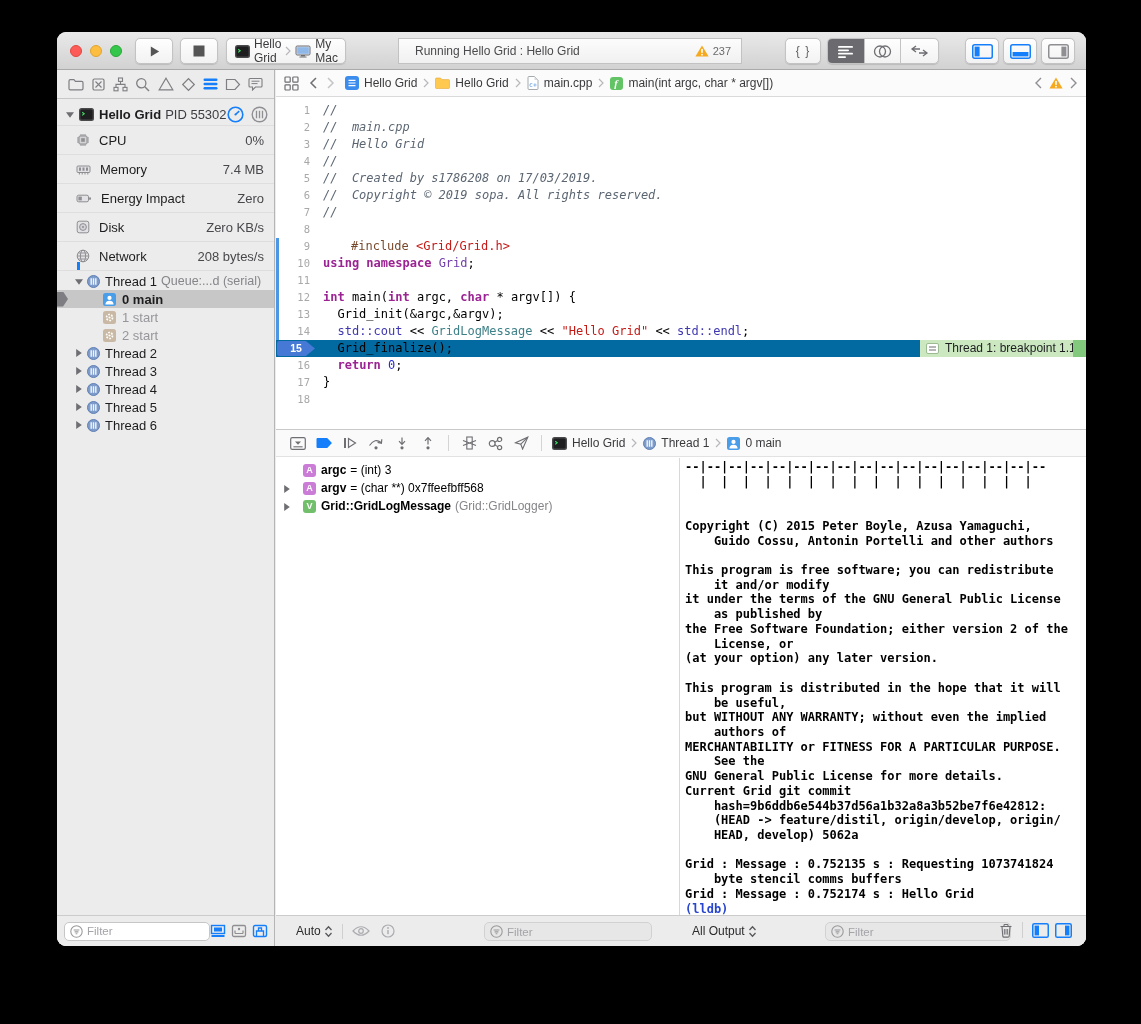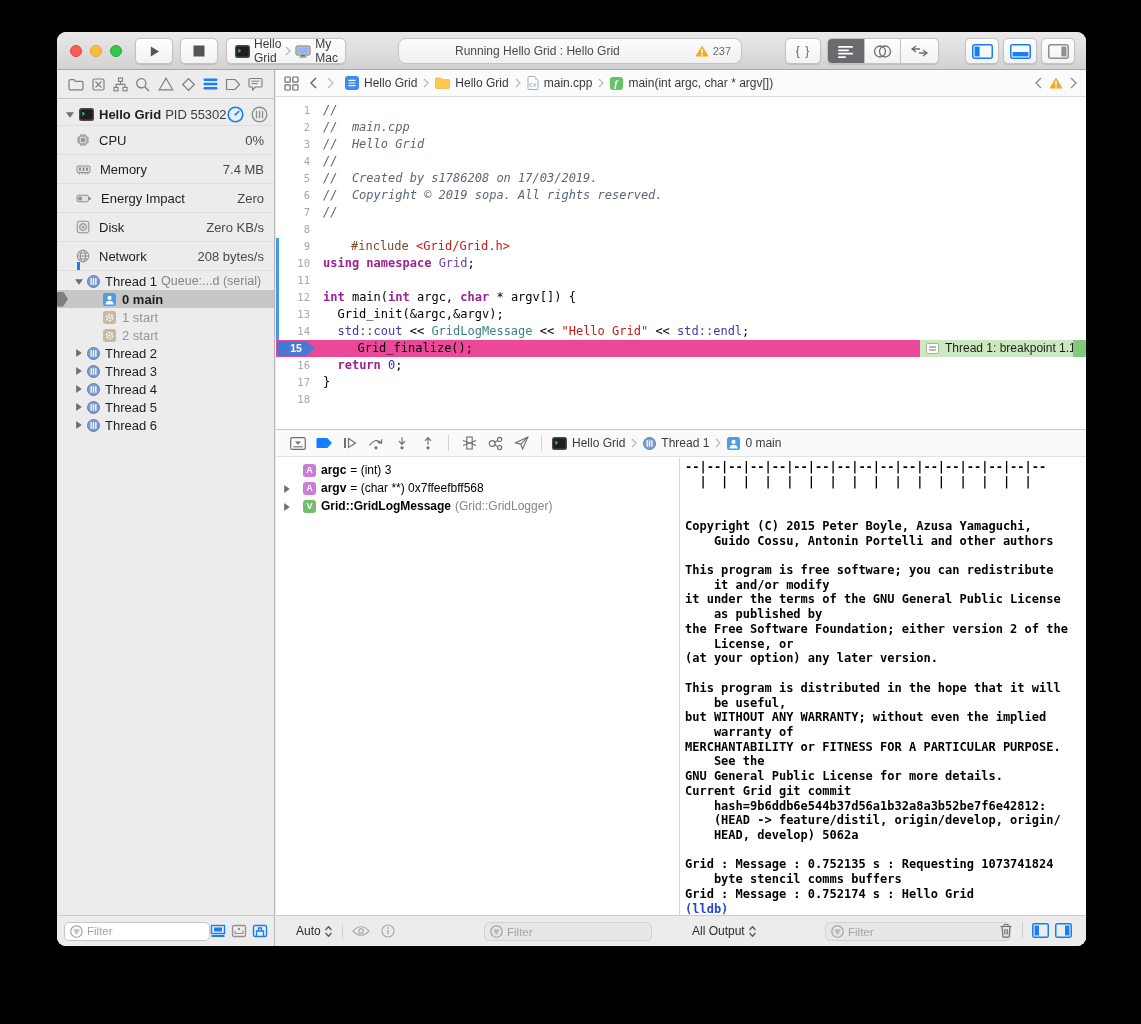--- a/index.html
+++ b/index.html
@@ -16,21 +16,21 @@
   .tl.red    { background:#FC5B57; border:.5px solid #E2463F; }
   .tl.yellow { background:#FDBE3F; border:.5px solid #E0A52F; }
   .tl.green  { background:#34C74B; border:.5px solid #2BA838; }
   .tbtn { position:absolute; top:6px; height:26px; border:1px solid #C3C3C3; border-radius:5px;
           background:linear-gradient(#FEFEFE,#F2F2F2); display:flex; align-items:center; justify-content:center;
           box-shadow:0 .5px 1px rgba(0,0,0,.12); }
   .tbtn.run  { left:78px;  width:38px; }
   .tbtn.stop { left:123px; width:38px; }
   .scheme { left:169px; width:120px; gap:4px; padding:0 8px; font-size:12px; color:#3B3B3E; justify-content:flex-start; }
   .activity { position:absolute; left:341px; top:6px; width:344px; height:26px; border:1px solid #C2C2C2;
-              border-radius:8px; background:linear-gradient(#FCFCFC,#F0F0F0); display:flex; align-items:center;padding-left:40px; }
+              border-radius:0; background:linear-gradient(#FCFCFC,#F0F0F0); display:flex; align-items:center; }
   .activity-text { font-size:12px; color:#4B4B4E; margin-left:16px; }
   .activity-warn { margin-left:auto; margin-right:10px; display:flex; align-items:center; gap:4px;
                    font-size:11px; color:#6B6B6E; }
   .tbtn.braces { left:728px; width:36px; font-size:12px; color:#636366; letter-spacing:1px; }
   .segmented { position:absolute; left:770px; top:6px; height:26px; display:flex; border:1px solid #C3C3C3;
                border-radius:5px; overflow:hidden; background:linear-gradient(#FEFEFE,#F2F2F2);
                box-shadow:0 .5px 1px rgba(0,0,0,.12); }
   .seg { width:36.6px; display:flex; align-items:center; justify-content:center; border-right:1px solid #C3C3C3; }
   .seg:last-child { border-right:none; }
   .seg.sel { background:#6A6A6F; }
@@ -82,21 +82,21 @@
   .crumbs { display:flex; align-items:center; gap:6px; }
   .crumb { display:flex; align-items:center; gap:5px; font-size:12px; color:#3A3A3D; white-space:nowrap; }
   .jb-right { margin-left:auto; display:flex; align-items:center; gap:7px; }
 
   
   .editor { position:absolute; left:0; top:28px; right:0; height:331px; background:#FFF; overflow:hidden;
             font-family:"DejaVu Sans Mono",monospace; font-size:12px; }
   .changebar { position:absolute; left:0; top:140px; width:3px; height:119px; background:#4B97E4; }
   .code-lines { padding-top:4px; }
   .code-line { position:relative; height:17px; line-height:17px; white-space:pre; }
-  .code-line.hl { background:#ec4899;padding-left:20px; }
+  .code-line.hl { background:#0369a1; }
   .gutter-num { position:absolute; left:0; top:0; width:34px; text-align:right; color:#A8A8A8; font-size:10.5px; }
   .bp-badge { position:absolute; left:1px; top:1px; width:38px; height:15px; background:#4678D6; color:#FFF;
               font-family:"Liberation Sans",sans-serif; font-size:10.5px; font-weight:bold; text-align:center;
               line-height:15px; clip-path:polygon(0 0,76% 0,100% 50%,76% 100%,0 100%); border-radius:2px; }
   .code-text { display:inline-block; padding-left:47px; }
   .tok-c { color:#5B6672; font-style:italic; }
   .tok-p { color:#78492A;margin-left:28px; }
   .tok-s { color:#C41A16; }
   .tok-k { color:#9B2393; font-weight:bold; }
   .tok-t { color:#703DAA; }
@@ -882,21 +882,21 @@
           <div class="console-line">    it and/or modify</div>
           <div class="console-line">it under the terms of the GNU General Public License</div>
           <div class="console-line">    as published by</div>
           <div class="console-line">the Free Software Foundation; either version 2 of the</div>
           <div class="console-line">    License, or</div>
           <div class="console-line">(at your option) any later version.</div>
           <div class="console-line">&nbsp;</div>
           <div class="console-line">This program is distributed in the hope that it will</div>
           <div class="console-line">    be useful,</div>
           <div class="console-line">but WITHOUT ANY WARRANTY; without even the implied</div>
-          <div class="console-line">    warranty of</div>
+          <div class="console-line">    authors of</div>
           <div class="console-line">MERCHANTABILITY or FITNESS FOR A PARTICULAR PURPOSE.</div>
           <div class="console-line">    See the</div>
           <div class="console-line">GNU General Public License for more details.</div>
           <div class="console-line">Current Grid git commit</div>
           <div class="console-line">    hash=9b6ddb6e544b37d56a1b32a8a3b52be7f6e42812:</div>
           <div class="console-line">    (HEAD -&gt; feature/distil, origin/develop, origin/</div>
           <div class="console-line">    HEAD, develop) 5062a</div>
           <div class="console-line">&nbsp;</div>
           <div class="console-line">Grid : Message : 0.752135 s : Requesting 1073741824</div>
           <div class="console-line">    byte stencil comms buffers</div>

